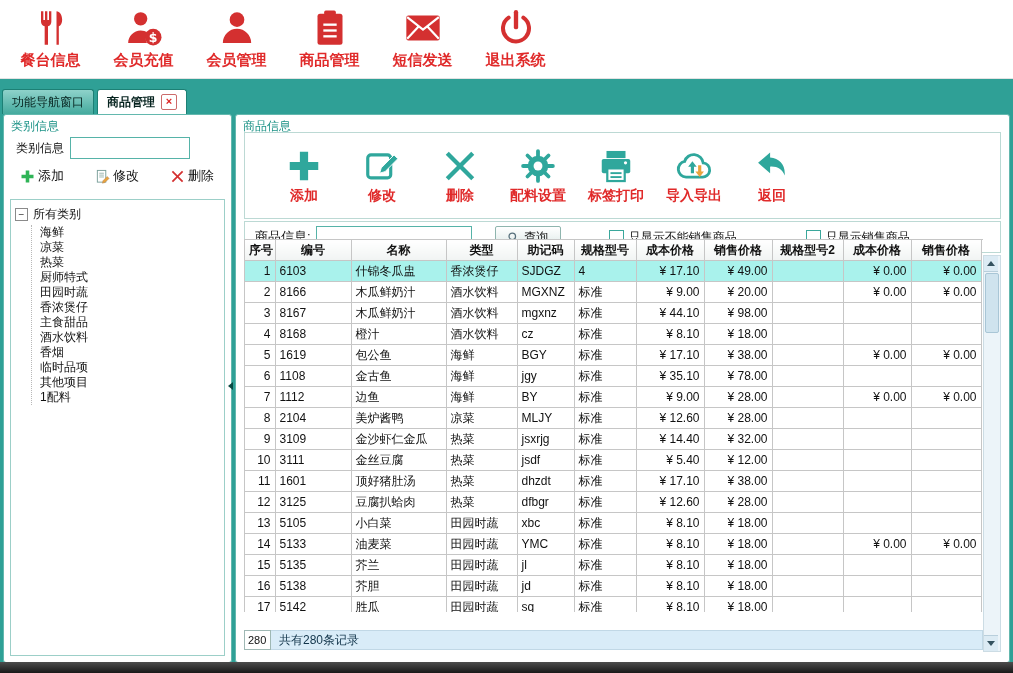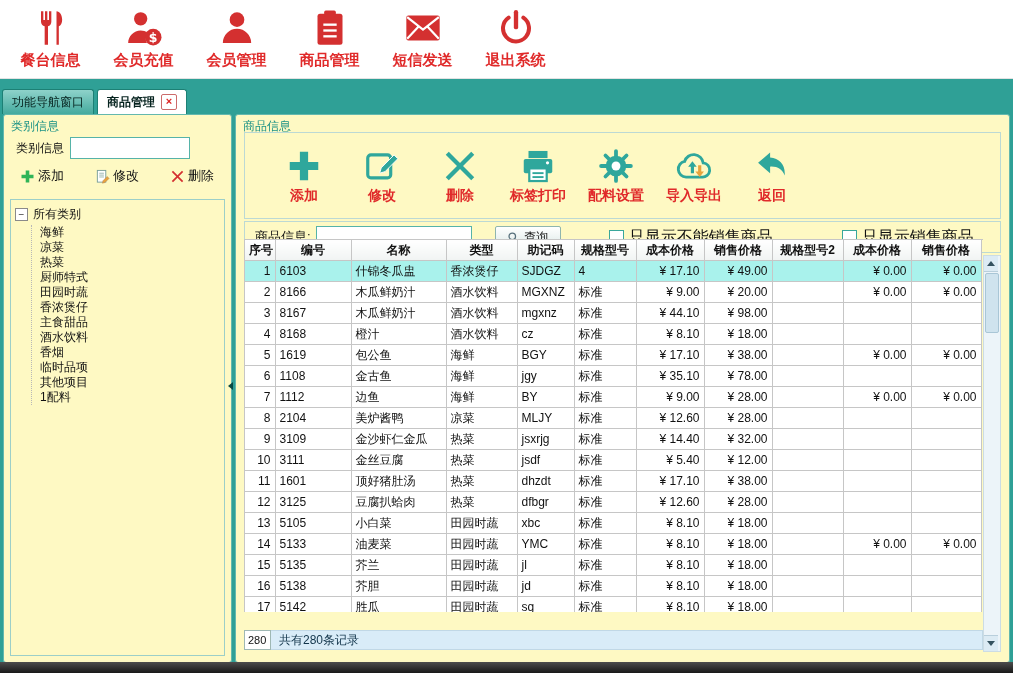--- a/index.html
+++ b/index.html
@@ -11,21 +11,21 @@
   .tb-icon,.tb-icon svg{width:40px;height:40px;display:block;}
   .tb-label{color:#e02a2a;font-weight:bold;font-size:15px;white-space:nowrap;}
 
   
   .tabbar{position:absolute;left:2px;top:88px;height:26px;display:flex;align-items:flex-end;gap:3px;}
   .tab{height:24px;display:flex;align-items:center;gap:6px;padding:0 9px;font-size:12px;color:#06231f;background:linear-gradient(#8ed2ca,#45aa9e);border:1px solid #1c8075;border-bottom:none;border-radius:3px 3px 0 0;cursor:pointer;white-space:nowrap;}
   .tab.active{background:#fff;font-weight:bold;}
   .tab-close{width:14px;height:14px;line-height:12px;text-align:center;background:#fff;border:1px solid #cc6a6a;color:#d22;font-weight:bold;font-size:11px;border-radius:2px;cursor:pointer;}
 
   
-  .panel{position:absolute;background:#fef9c3;border:1px solid #63b8ae;border-radius:3px;}
+  .panel{position:absolute;background:#ffffff;border:1px solid #63b8ae;border-radius:3px;}
   .left-panel{left:3px;top:114px;width:227px;height:547px;}
   .right-panel{left:235px;top:114px;width:773px;height:547px;}
   .panel-title{position:absolute;left:7px;top:3px;color:#1b9286;font-size:12px;}
 
   
   .cat-form{position:absolute;left:12px;top:22px;display:flex;align-items:center;gap:6px;}
   .cat-form label{font-size:12px;color:#111;}
   .cat-input{width:112px;height:20px;border:1px solid #56b3a8;font-size:12px;padding:0 3px;outline:none;}
   .cat-buttons{position:absolute;left:16px;top:52px;width:194px;display:flex;justify-content:space-between;}
   .cat-btn{display:flex;align-items:center;gap:3px;font-size:13px;color:#111;cursor:pointer;}
@@ -40,21 +40,21 @@
   .ptoolbar{position:absolute;left:8px;top:17px;right:8px;height:85px;border:1px solid #bcd9d4;display:flex;align-items:center;padding-left:22px;gap:4px;}
   .pt-item{width:74px;display:flex;flex-direction:column;align-items:center;gap:2px;cursor:pointer;}
   .pt-item svg{width:38px;height:38px;display:block;}
   .pt-label{color:#e02a2a;font-weight:bold;font-size:14px;white-space:nowrap;}
 
   .searchrow{position:absolute;left:8px;top:106px;right:8px;height:30px;border:1px solid #bcd9d4;display:flex;align-items:center;font-size:13px;padding-left:10px;color:#111;}
   .search-label{margin-right:5px;}
   .search-input{width:148px;height:20px;border:1px solid #56b3a8;padding:0 3px;font-size:12px;outline:none;}
   .query-btn{margin-left:23px;width:66px;height:22px;display:flex;align-items:center;justify-content:center;gap:4px;background:linear-gradient(#ffffff,#dde9e7);border:1px solid #8fb5ae;border-radius:2px;font-size:12px;cursor:pointer;font-family:inherit;color:#111;}
   .q-icon,.q-icon svg{width:13px;height:13px;display:block;}
-  .checkbox{display:flex;align-items:center;gap:5px;font-size:16px;cursor:pointer;}
+  .checkbox{display:flex;align-items:center;gap:5px;font-size:12px;cursor:pointer;}
   .cb1{margin-left:48px;}
   .cb2{margin-left:58px;padding-left:11px;}
   .checkbox .box{width:13px;height:13px;border:1px solid #3aa79b;background:#fff;}
 
   .table-area{position:absolute;left:8px;top:124px;width:738px;height:372px;overflow:hidden;border-left:1px solid #c6c6c6;border-top:1px solid #c6c6c6;}
   table{border-collapse:collapse;table-layout:fixed;width:736px;}
   th,td{border-right:1px solid #c6c6c6;border-bottom:1px solid #c6c6c6;font-size:12px;padding:0 4px;height:20px;overflow:hidden;white-space:nowrap;color:#111;}
   th{font-weight:bold;text-align:center;background:linear-gradient(#ffffff,#f1f4f3);cursor:pointer;}
   td.a-r{text-align:right;} td.a-l{text-align:left;}
   tbody tr{background:#fff;cursor:pointer;}
@@ -243,45 +243,45 @@
       <div class="pt-item">
         <span class="pt-icon">
           <svg viewBox="0 0 24 24" fill="#2fa79c">
             <path d="M4.9 3 12 10.1 19.1 3 21 4.9 13.9 12 21 19.1 19.1 21 12 13.9 4.9 21 3 19.1 10.1 12 3 4.9z"></path>
           </svg>
         </span>
         <span class="pt-label">删除</span>
       </div>
       <div class="pt-item">
         <span class="pt-icon">
-          <svg viewBox="0 0 24 24">
-            <rect x="6" y="2.5" width="12" height="4.5" fill="#2fa79c"></rect>
-            <rect x="3" y="7.5" width="18" height="9" rx="1.2" fill="#2fa79c"></rect>
-            <circle cx="18" cy="10" r="1" fill="#fff"></circle>
-            <rect x="6.5" y="13.5" width="11" height="8" fill="#fff" stroke="#2fa79c" stroke-width="1.4"></rect>
-            <line x1="8.5" y1="16.5" x2="15.5" y2="16.5" stroke="#2fa79c" stroke-width="1.2"></line>
-            <line x1="8.5" y1="19" x2="15.5" y2="19" stroke="#2fa79c" stroke-width="1.2"></line>
-          </svg>
-        </span>
-        <span class="pt-label">标签打印</span>
-      </div>
-      <div class="pt-item">
-        <span class="pt-icon">
           <svg viewBox="0 0 24 24" fill="#2fa79c">
             <g>
               <rect x="10.8" y="1.4" width="2.4" height="21.2" rx="1.2"></rect>
               <rect x="10.8" y="1.4" width="2.4" height="21.2" rx="1.2" transform="rotate(45 12 12)"></rect>
               <rect x="10.8" y="1.4" width="2.4" height="21.2" rx="1.2" transform="rotate(90 12 12)"></rect>
               <rect x="10.8" y="1.4" width="2.4" height="21.2" rx="1.2" transform="rotate(135 12 12)"></rect>
             </g>
             <circle cx="12" cy="12" r="6.5"></circle>
             <circle cx="12" cy="12" r="2.8" fill="#fff"></circle>
           </svg>
         </span>
         <span class="pt-label">配料设置</span>
+      </div>
+      <div class="pt-item">
+        <span class="pt-icon">
+          <svg viewBox="0 0 24 24">
+            <rect x="6" y="2.5" width="12" height="4.5" fill="#2fa79c"></rect>
+            <rect x="3" y="7.5" width="18" height="9" rx="1.2" fill="#2fa79c"></rect>
+            <circle cx="18" cy="10" r="1" fill="#fff"></circle>
+            <rect x="6.5" y="13.5" width="11" height="8" fill="#fff" stroke="#2fa79c" stroke-width="1.4"></rect>
+            <line x1="8.5" y1="16.5" x2="15.5" y2="16.5" stroke="#2fa79c" stroke-width="1.2"></line>
+            <line x1="8.5" y1="19" x2="15.5" y2="19" stroke="#2fa79c" stroke-width="1.2"></line>
+          </svg>
+        </span>
+        <span class="pt-label">标签打印</span>
       </div>
       <div class="pt-item">
         <span class="pt-icon">
           <svg viewBox="0 0 24 24">
             <path d="M7 19a5 5 0 0 1-.9-9.9A6 6 0 0 1 17.8 10 4.5 4.5 0 0 1 17 19z" fill="none" stroke="#2fa79c" stroke-width="1.8"></path>
             <path d="M10 16.5v-4H8.3L11 9l2.7 3.5H12v4z" fill="#2fa79c"></path>
             <path d="M14.6 11.5h2v4h1.7l-2.7 3.5-2.7-3.5h1.7z" fill="#e8a33d"></path>
           </svg>
         </span>
         <span class="pt-label">导入导出</span>

